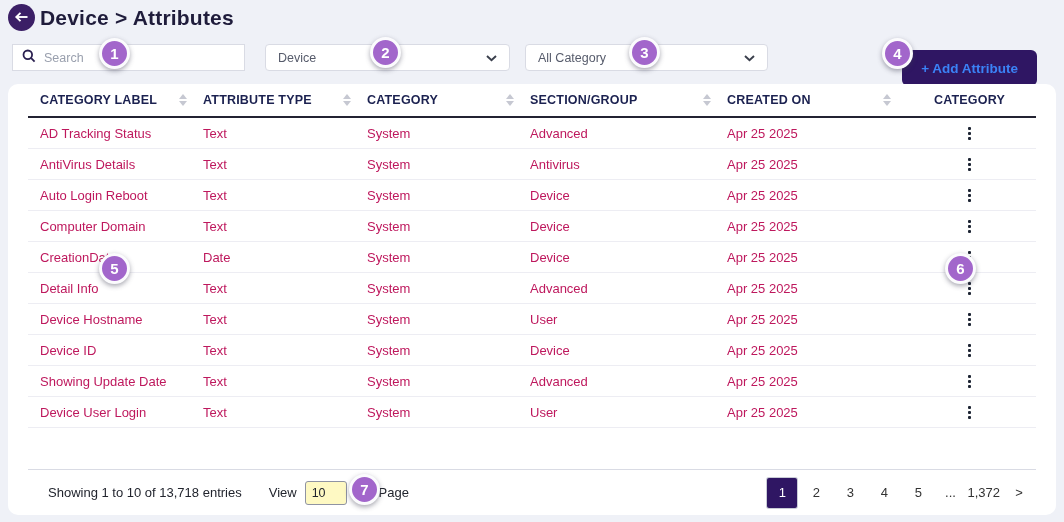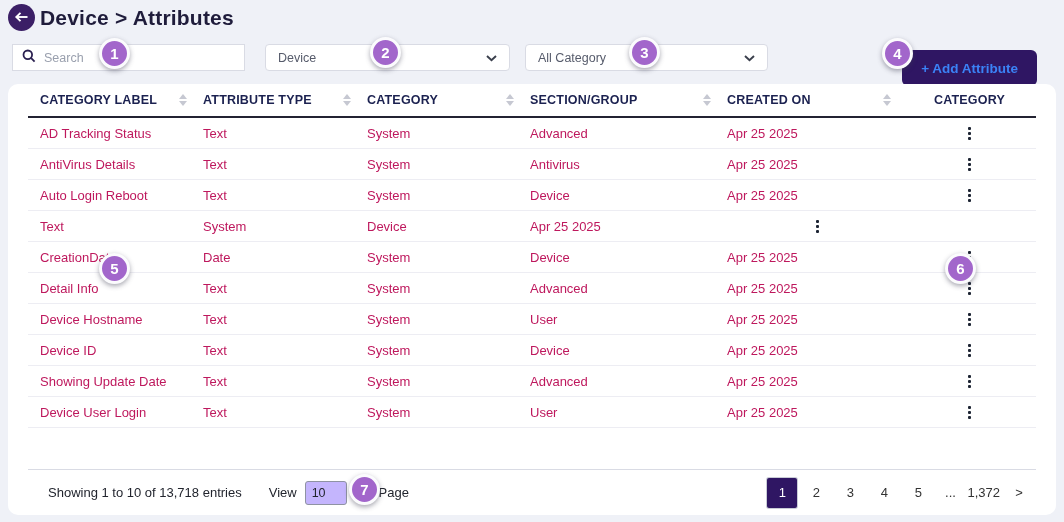--- a/index.html
+++ b/index.html
@@ -80,21 +80,21 @@
   .table-footer {
     position: absolute; left: 20px; right: 20px; bottom: 0; height: 46px;
     border-top: 1px solid #d9dbe4;
     display: flex; align-items: center;
   }
   .showing { font-size: 13px; color: #22252e; margin-left: 20px; }
   .view-group { display: flex; align-items: center; gap: 8px; margin-left: 27px; font-size: 13px; color: #22252e; }
   .pp-select {
     width: 42px; height: 24px; border: 1px solid #8f93a3; border-radius: 3px;
     display: flex; align-items: center; justify-content: space-between;
-    padding: 0 6px; font-size: 12.5px; color: #22252e; cursor: pointer; background: #c4b5fd; gap: 36px;
+    padding: 0 6px; font-size: 12.5px; color: #22252e; cursor: pointer; background: #fef9c3; gap: 36px;
   }
   .pagination { margin-left: auto; display: flex; align-items: center; margin-right: 2px; }
   .page-btn {
     min-width: 30px; height: 30px; display: flex; align-items: center; justify-content: center;
     font-size: 13px; color: #333; cursor: pointer; margin-left: 4px; border-radius: 2px;
   }
   .page-btn.active { background: #2f1663; color: #fff; box-shadow: 0 0 0 1px #c9ccd6; }
   .page-ellipsis { min-width: 26px; text-align: center; font-size: 13px; color: #333; margin-left: 4px; }
 
   
@@ -235,20 +235,21 @@
       <div class="cell actions">
         <span class="kebab">
             <span class="dot"></span>
             <span class="dot"></span>
             <span class="dot"></span>
           </span>
       </div>
     </div>
 
     <div class="trow">
+      <div class="cell">Computer Domain</div>
       <div class="cell">Text</div>
       <div class="cell">System</div>
       <div class="cell">Device</div>
       <div class="cell">Apr 25 2025</div>
       <div class="cell actions">
         <span class="kebab">
             <span class="dot"></span>
             <span class="dot"></span>
             <span class="dot"></span>
           </span>

